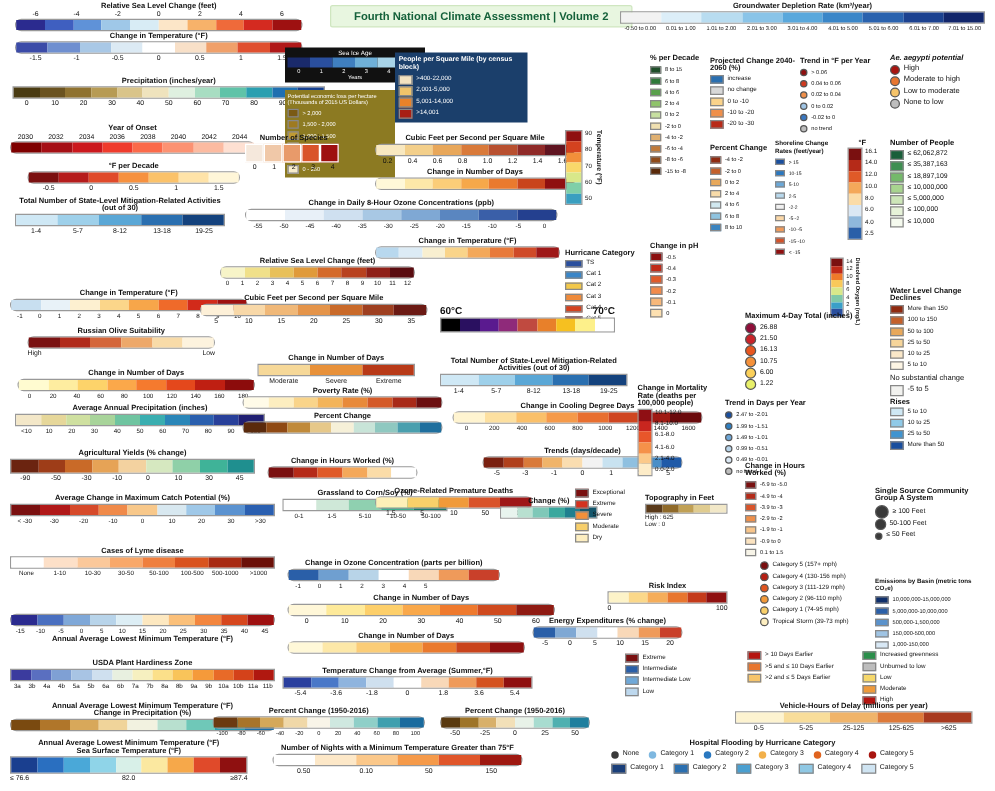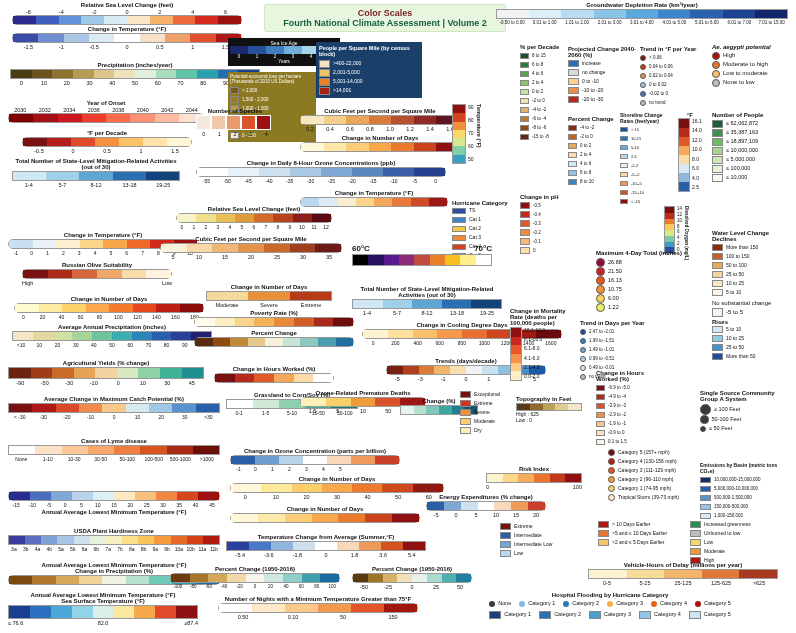--- a/index.html
+++ b/index.html
@@ -36,21 +36,20 @@
   .grid-sq{display:flex;}
   .grid-sq > i{width:13px;height:13px;border:0.5px solid #fff;}
   .stack{display:flex;flex-direction:column;}
   .hdr{font-size:6px;font-weight:bold;text-align:center;}
   .tiny{font-size:5px;}
 </style>
 </head>
 <body>
 
 <div class="abs title-box" style="left:264px;top:4px;width:228px;">
-  <div class="l1">Color Scales</div>
   <div class="l2">Fourth National Climate Assessment | Volume 2</div>
 </div>
 
 <div class="abs" style="left:12px;top:2px;width:230px;">
   <div class="lbl bold">Relative Sea Level Change (feet)</div>
   <div class="ticks" style="margin-top:1px;">
     <span>-6</span>
     <span>-4</span>
     <span>-2</span>
     <span>0</span>

